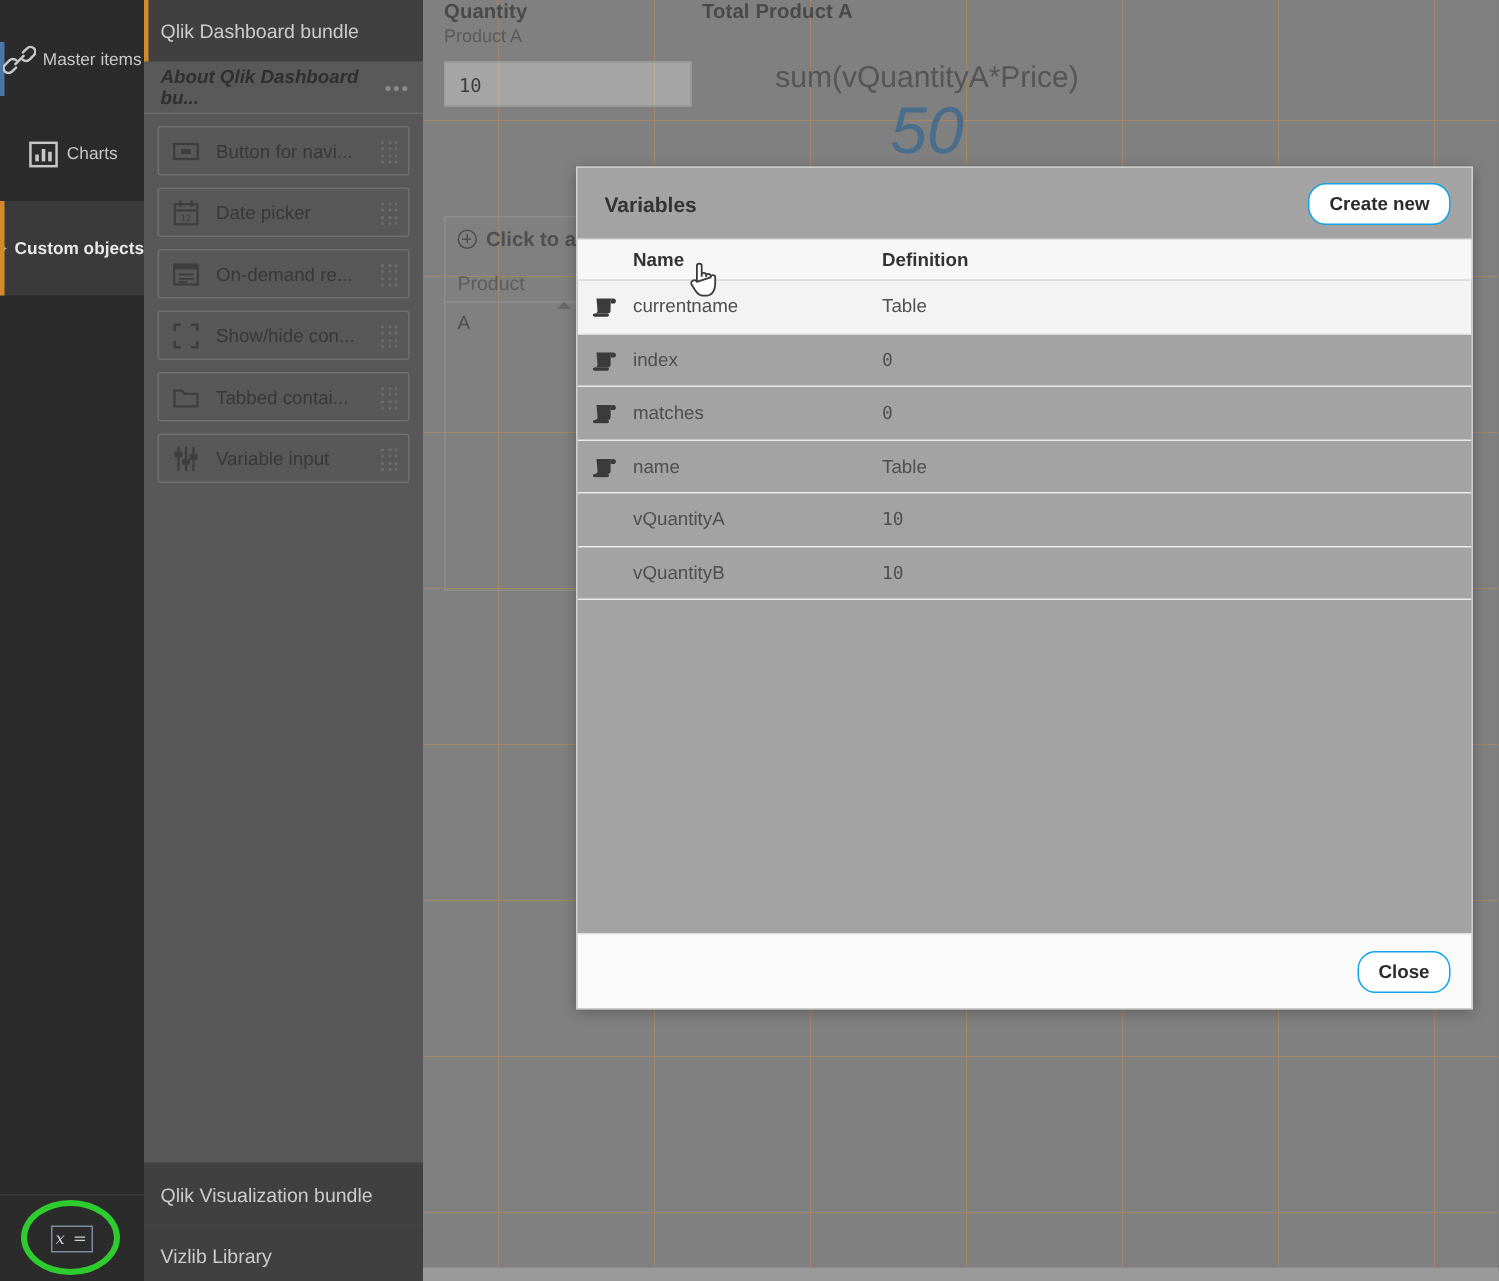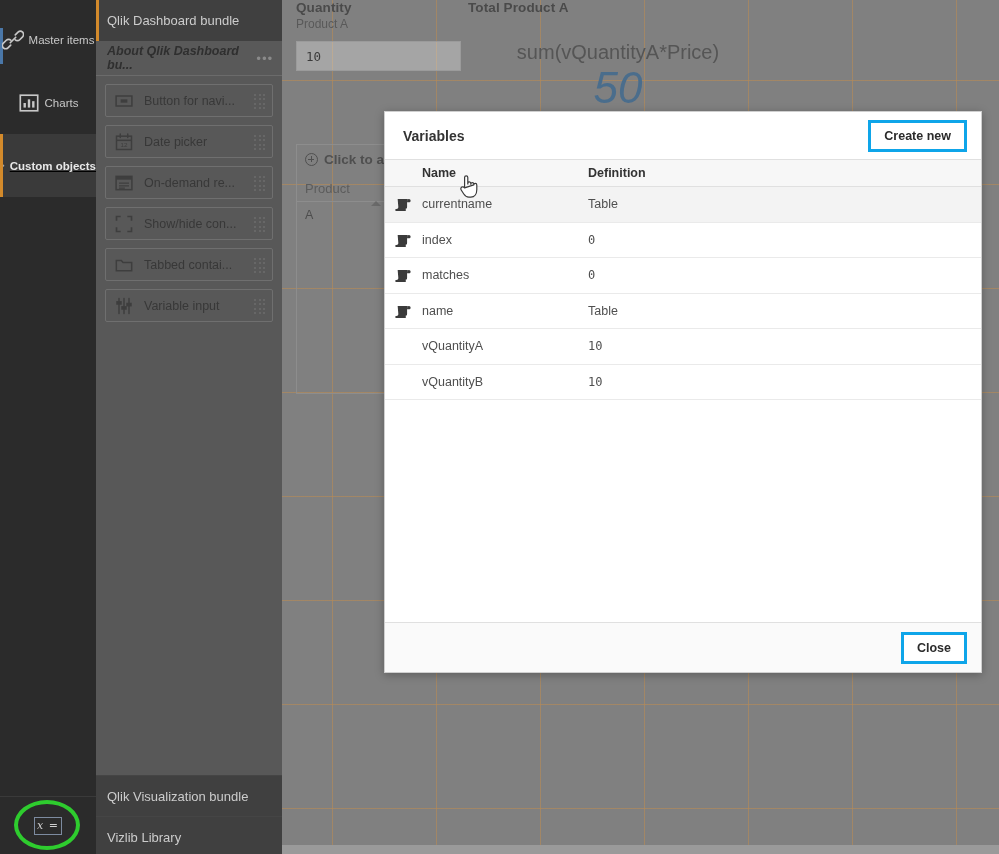--- a/index.html
+++ b/index.html
@@ -102,21 +102,21 @@
   .nav-item {
     position: relative;
     height: 63px; width: 96px;
     display: flex; flex-direction: row;
     align-items: center; justify-content: center;
     gap: 5px; cursor: pointer;
   }
   .nav-item .nav-label {
     font-size: 11.5px; color: #c8c8c8; white-space: nowrap;
   }
-  .nav-item.active { background: #3a3a3a; text-decoration: underline; }
+  .nav-item.active { background: #3a3a3a; }
   .nav-item.active::before {
     content: ""; position: absolute; left: 0; top: 0;
     width: 3px; height: 100%; background: #d38a2b;
   }
   .nav-item.active .nav-label { color: #e8e8e8; font-weight: bold; }
   .nav-ico { width: 22px; height: 22px; display:block; }
   .nav-stack { position: absolute; top: 8px; left: 0; }
   .nav-edge {
     position: absolute; left: 0; top: 28px; width: 3px; height: 36px;
     background: #4a77a8;
@@ -187,34 +187,34 @@
     grid-template-rows: repeat(4, 3px); gap: 1.5px;
   }
   .drag-handle i { background: #6d6d6d; width: 2.2px; height: 2.2px; border-radius: 50%; }
   .bundle-footer { position: absolute; left: 0; width: 186px; }
   .bundle-footer .bundle-header { border-top: 1px solid #454545; }
 
   
   .modal {
     position: absolute; left: 384px; top: 111px;
     width: 598px; height: 562px;
-    background: #ffffff;
+    background: #a3a3a3;
     border: 1px solid #cfcfcf;
     box-shadow: 0 2px 9px rgba(0,0,0,.28);
     display: flex; flex-direction: column;
   }
   .modal-head {
     height: 48px; flex: none;
     display: flex; align-items: center; justify-content: space-between;
     padding: 0 14px 0 18px;
     border-bottom: 1px solid #e0e0e0;
   }
   .modal-title { font-size: 14px; font-weight: bold; color: #333; }
   .btn {
-    border: 3px solid #0ea5e9; border-radius: 0;
+    border: 1px solid #0ea5e9; border-radius: 12px;
     background: #fff; color: #2b2b2b;
     font-family: "Liberation Sans", sans-serif;
     font-size: 12.5px; font-weight: bold;
     padding: 6px 13px; cursor: pointer;
   }
 
   .tbl-header-row {
     height: 27px; flex: none;
     display: flex; align-items: center;
     background: #f7f7f7;

